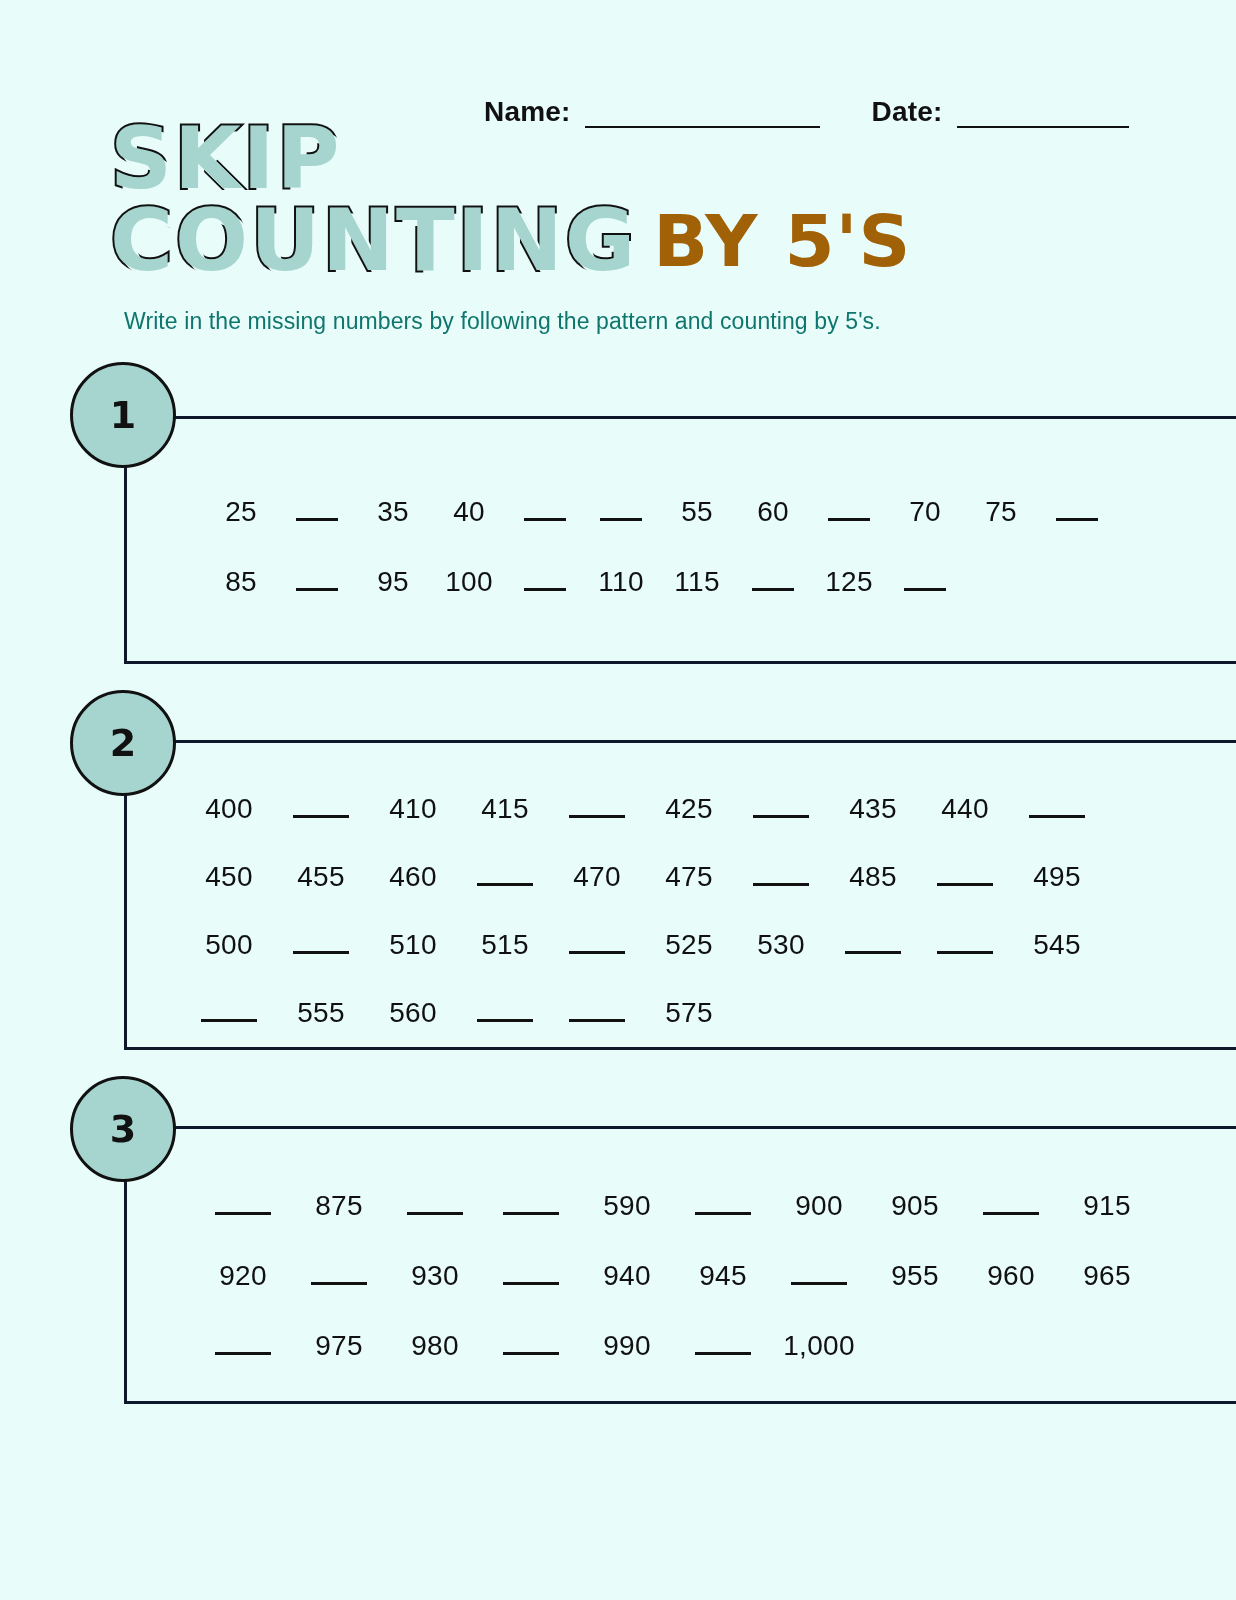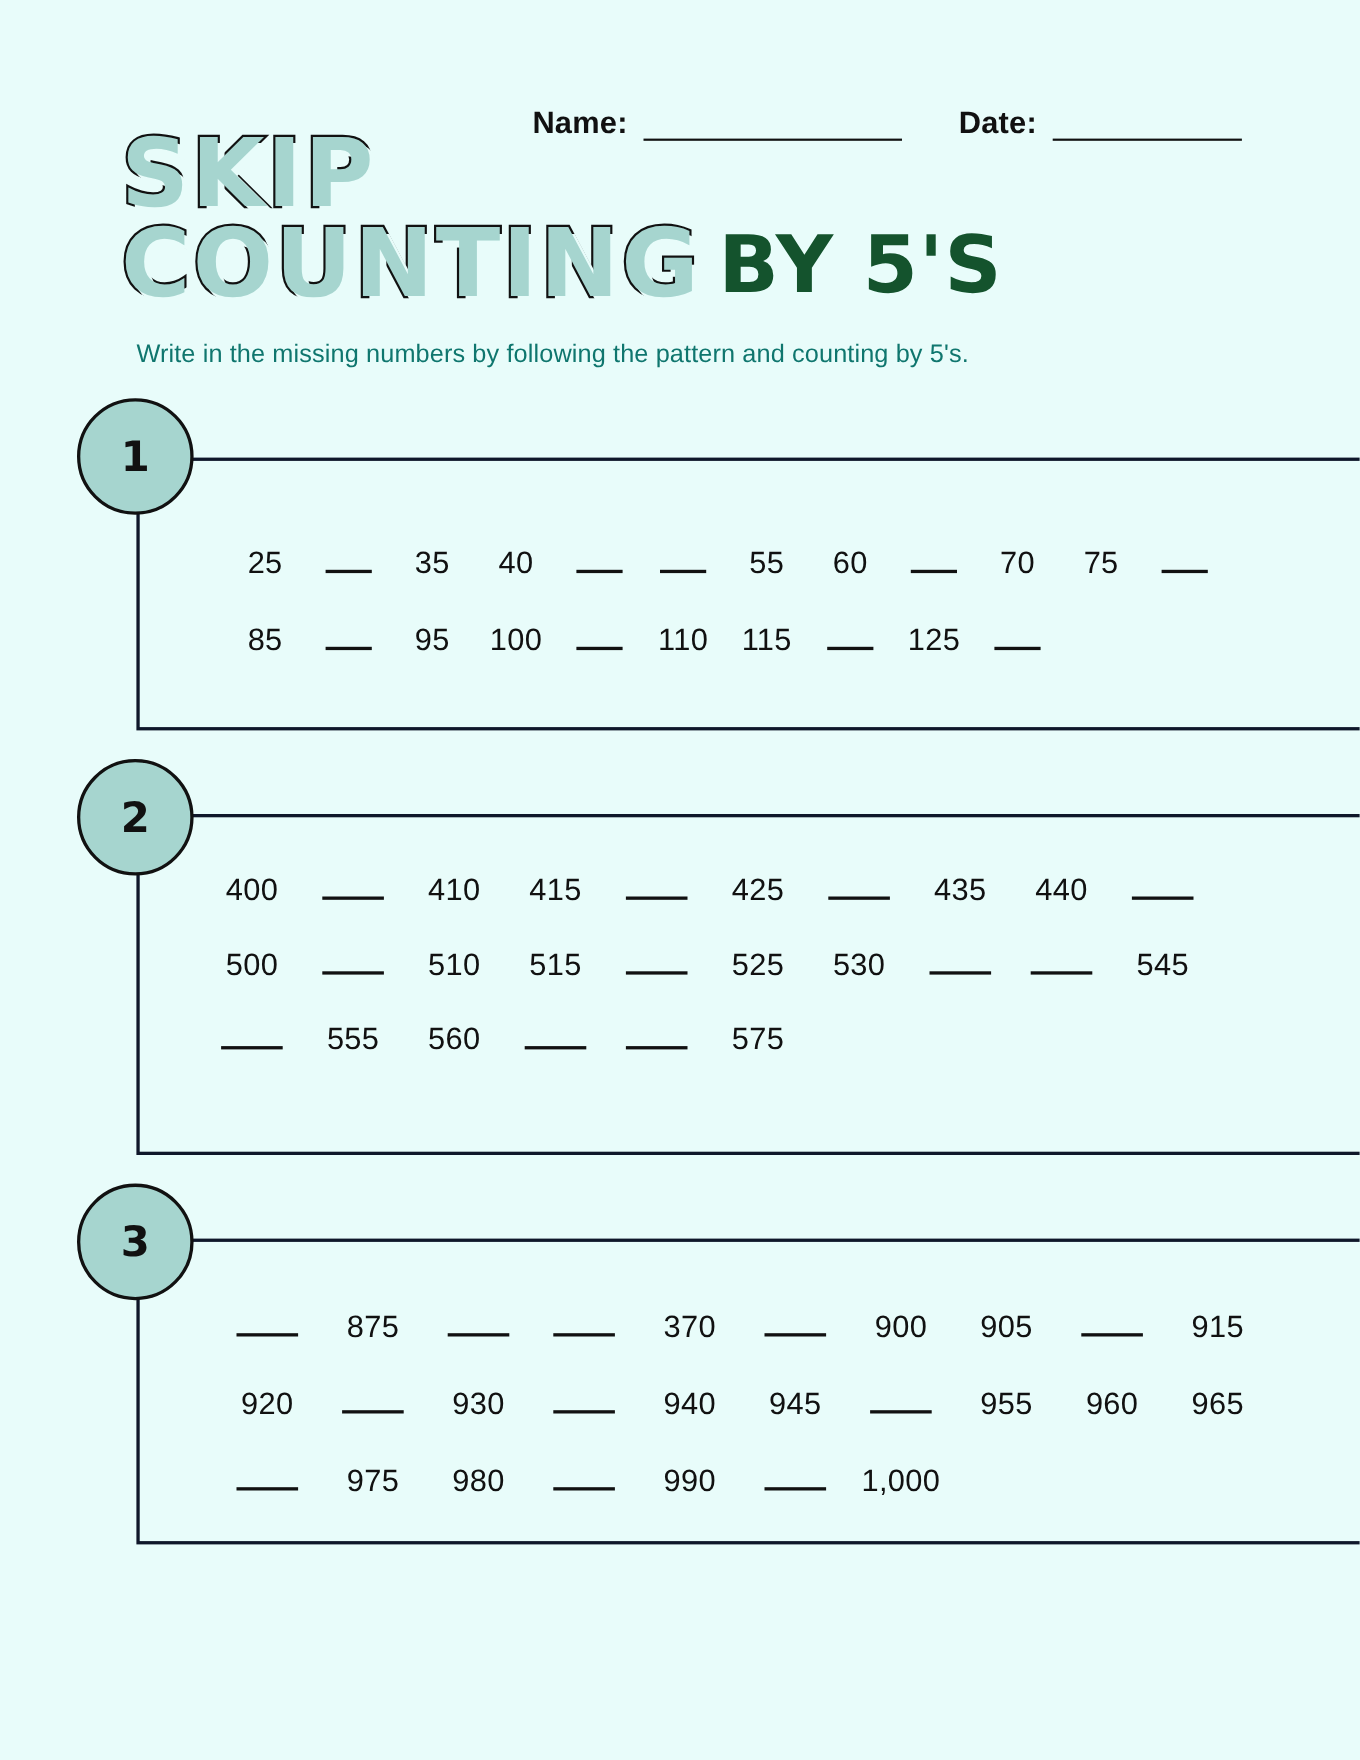--- a/index.html
+++ b/index.html
@@ -60,21 +60,21 @@
     paint-order: stroke fill;
     text-shadow:
        6px 6px 0 #e8fcfa,
        6px 6px 0 rgba(17,17,17,0.0);
   }
   .bubble.l2 { font-size: 86px; }
   .plain {
     font-family: "DejaVu Sans", sans-serif;
     font-weight: 900;
     font-size: 72px;
-    color: #14532d;
+    color: #a16207;
     letter-spacing: 1px;
     margin-left: 16px;
     position: relative;
     top: -4px;
   }
   .subtitle {
     position: absolute;
     top: 308px;
     left: 124px;
     font-size: 23px;
@@ -229,20 +229,32 @@
         <div class="cell">410</div>
         <div class="cell">415</div>
         <div class="cell"><span class="blank b3"></span></div>
         <div class="cell">425</div>
         <div class="cell"><span class="blank b3"></span></div>
         <div class="cell">435</div>
         <div class="cell">440</div>
         <div class="cell"><span class="blank b3"></span></div>
       </div>
       <div class="row r2">
+        <div class="cell">450</div>
+        <div class="cell">455</div>
+        <div class="cell">460</div>
+        <div class="cell"><span class="blank b3"></span></div>
+        <div class="cell">470</div>
+        <div class="cell">475</div>
+        <div class="cell"><span class="blank b3"></span></div>
+        <div class="cell">485</div>
+        <div class="cell"><span class="blank b3"></span></div>
+        <div class="cell">495</div>
+      </div>
+      <div class="row r2">
         <div class="cell">500</div>
         <div class="cell"><span class="blank b3"></span></div>
         <div class="cell">510</div>
         <div class="cell">515</div>
         <div class="cell"><span class="blank b3"></span></div>
         <div class="cell">525</div>
         <div class="cell">530</div>
         <div class="cell"><span class="blank b3"></span></div>
         <div class="cell"><span class="blank b3"></span></div>
         <div class="cell">545</div>
@@ -261,21 +273,21 @@
 <div class="badge" id="badge3">
   <span>3</span>
 </div>
 <div class="block" id="block3">
   <div class="rows" id="rows3">
       <div class="row r3">
         <div class="cell"><span class="blank b3"></span></div>
         <div class="cell">875</div>
         <div class="cell"><span class="blank b3"></span></div>
         <div class="cell"><span class="blank b3"></span></div>
-        <div class="cell">370</div>
+        <div class="cell">590</div>
         <div class="cell"><span class="blank b3"></span></div>
         <div class="cell">900</div>
         <div class="cell">905</div>
         <div class="cell"><span class="blank b3"></span></div>
         <div class="cell">915</div>
       </div>
       <div class="row r3">
         <div class="cell">920</div>
         <div class="cell"><span class="blank b3"></span></div>
         <div class="cell">930</div>

